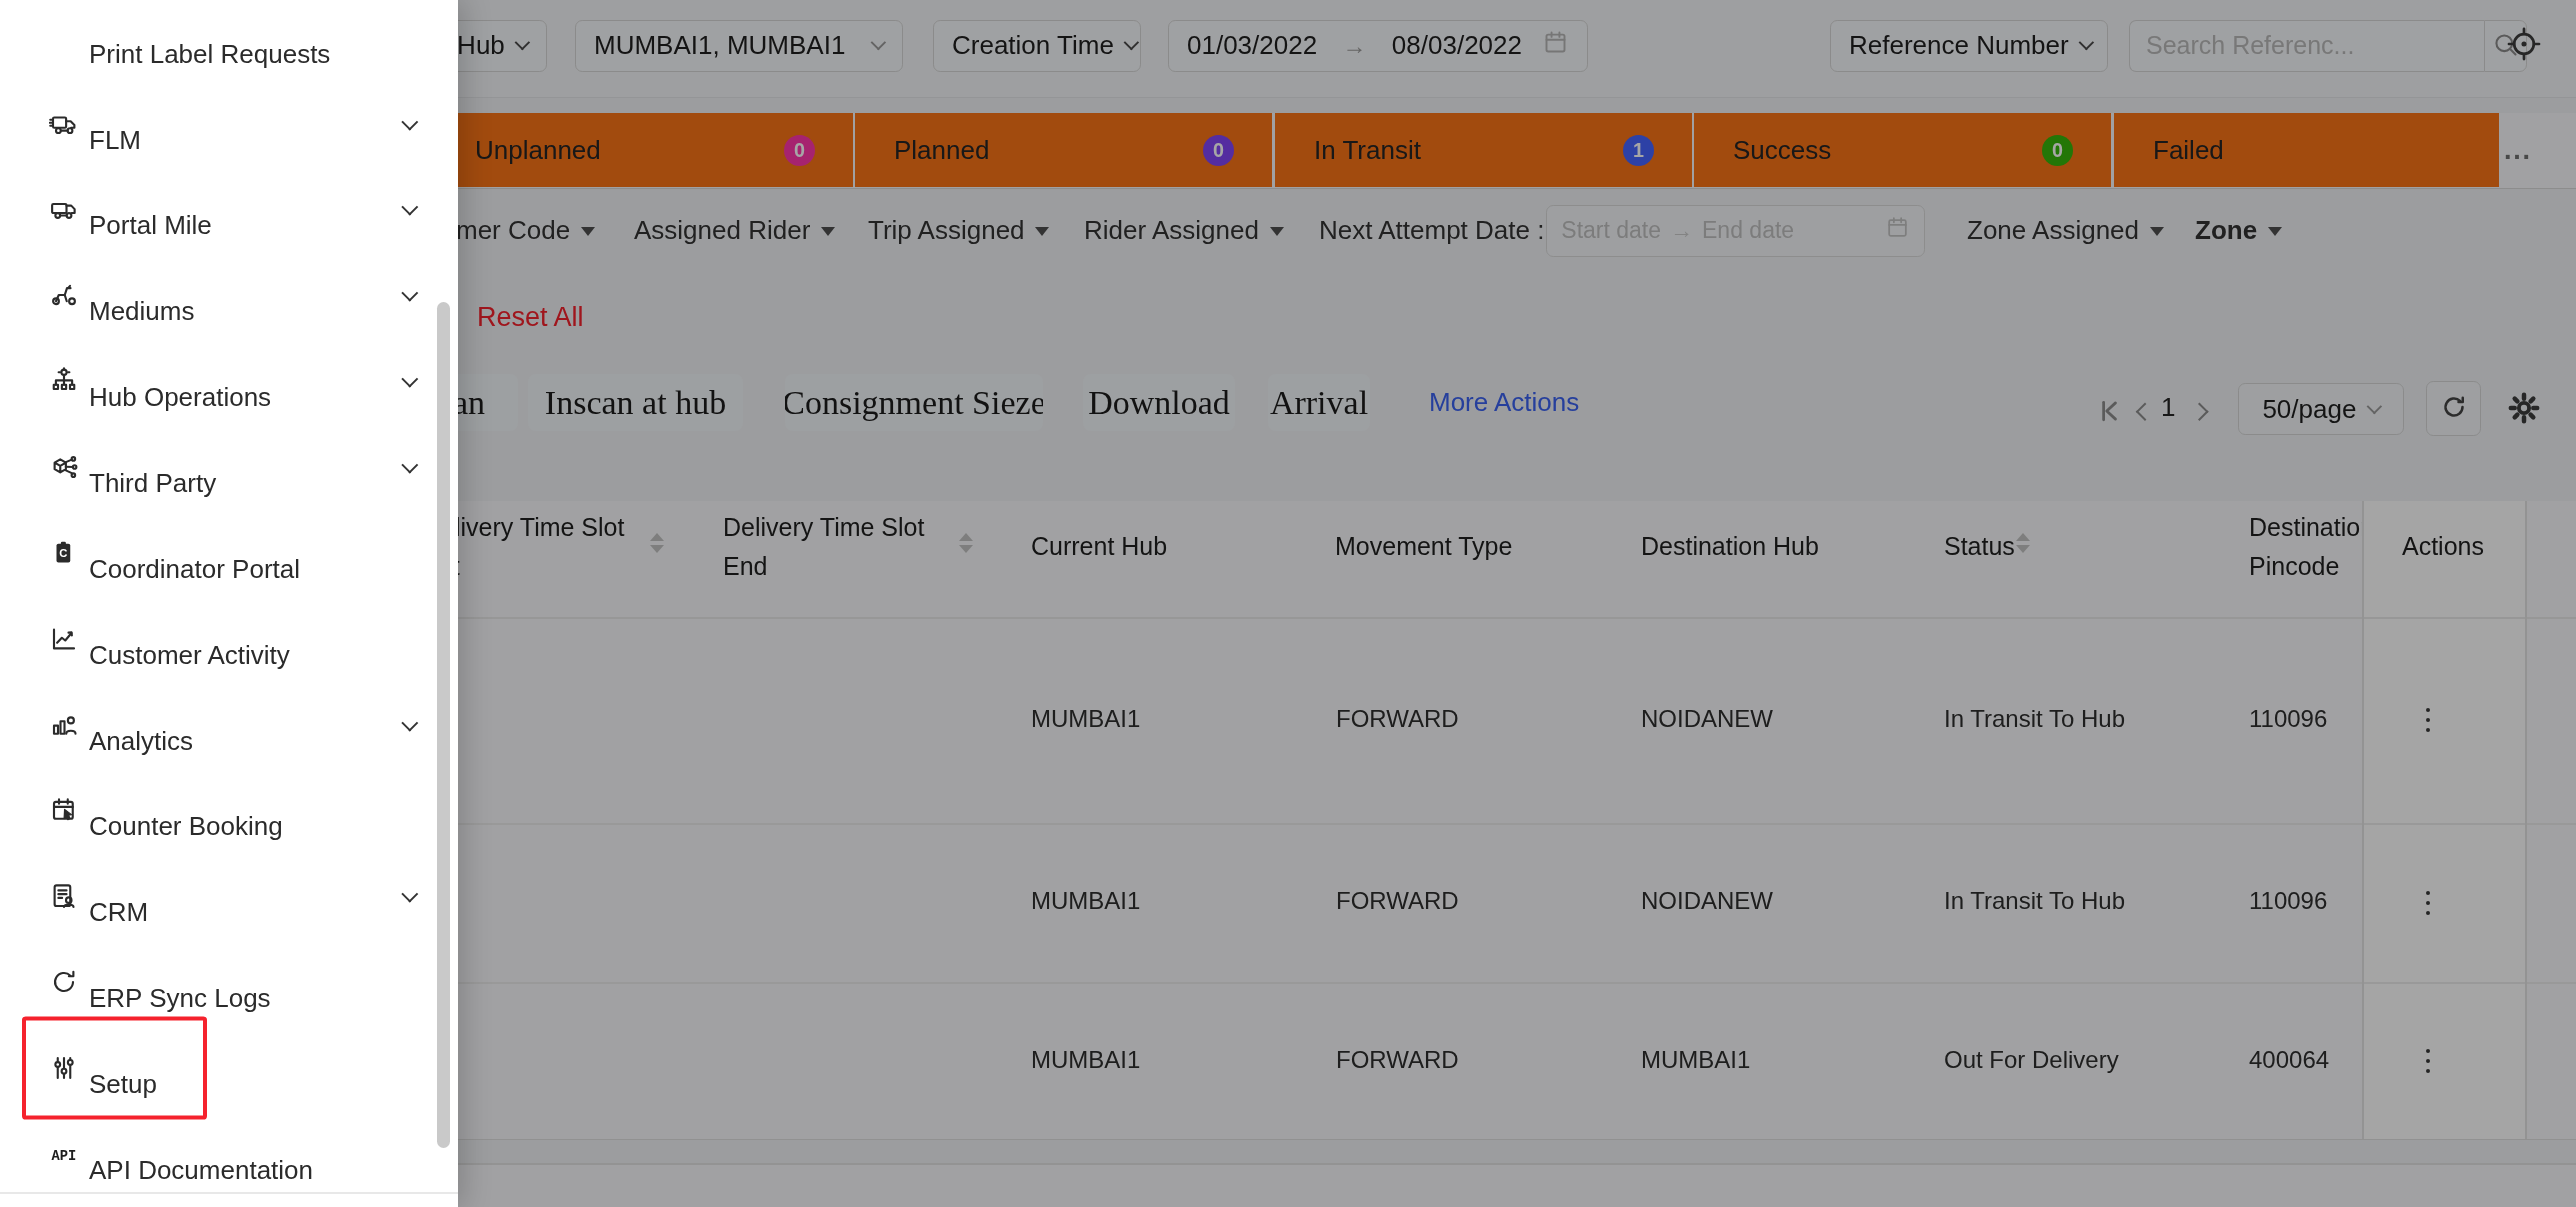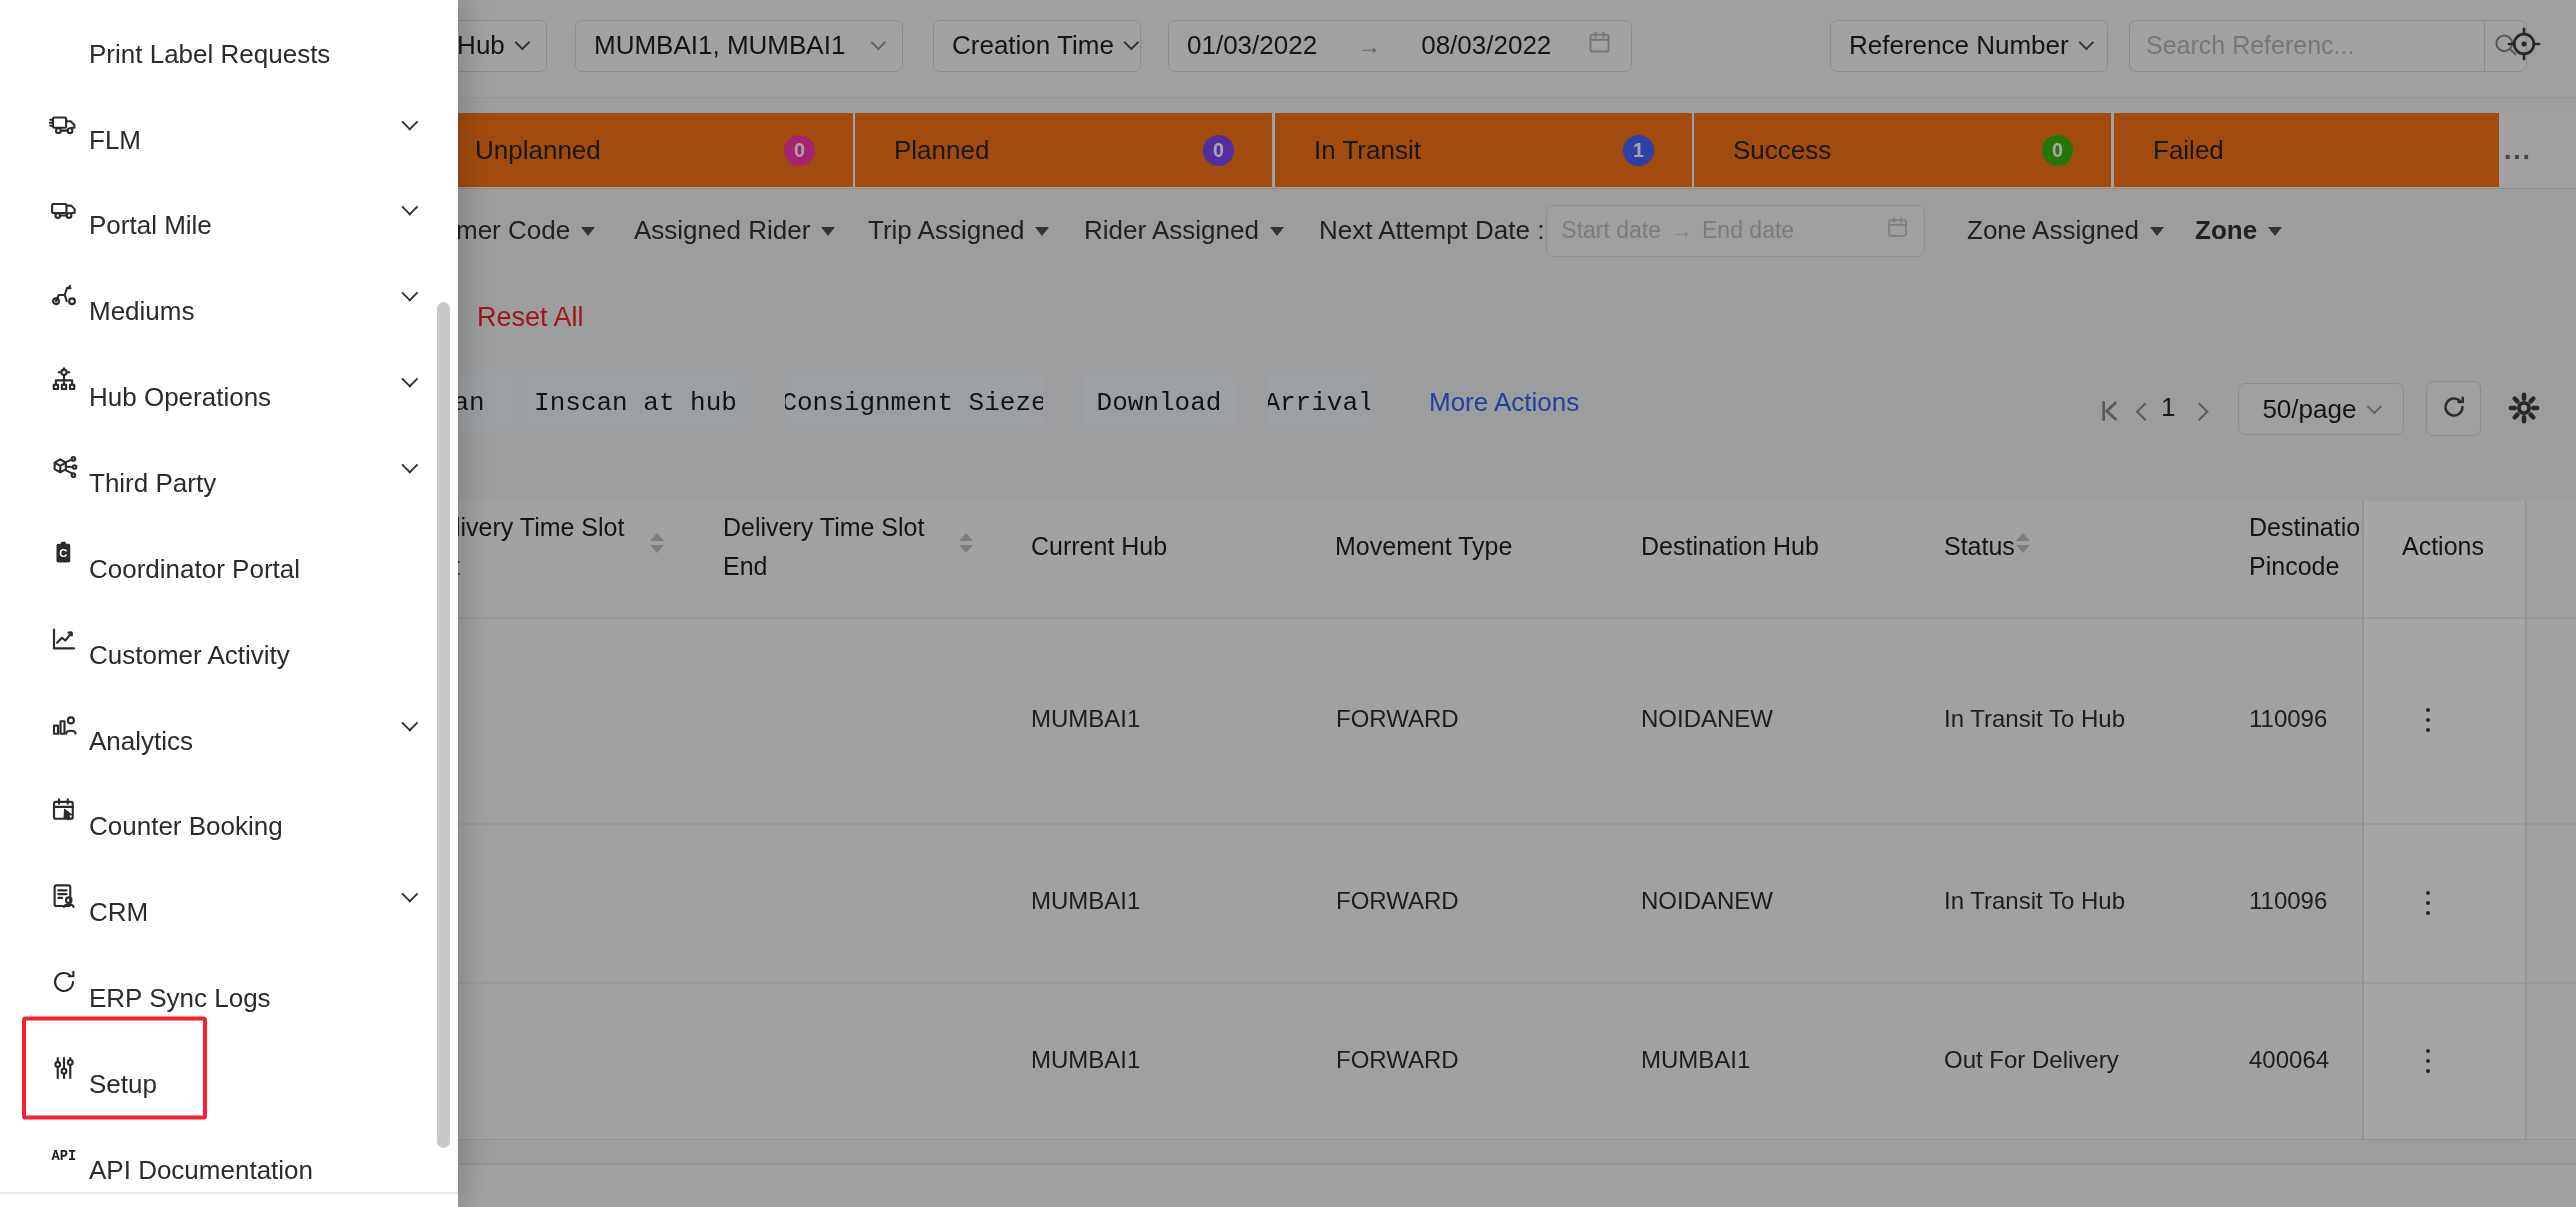--- a/index.html
+++ b/index.html
@@ -50,22 +50,22 @@
   .dateinput{position:absolute;left:1546px;top:12.5px;width:379px;height:52px;border:1.8px solid #d9d9d9;
          border-radius:7.2px;display:flex;align-items:center;padding:0 14.3px;gap:9px;font-size:23px;color:#bfbfbf;
          background:#f3f5f8;}
   .dateinput .cal{margin-left:auto;}
 
   .resetall{position:absolute;left:477px;top:302px;font-size:27px;color:#f5222d;cursor:pointer;}
 
   
   .btnrow{position:absolute;left:0;top:374px;width:2576px;height:57px;}
   .abtn{position:absolute;top:0;height:57px;border:none;border-radius:8px;background:#f2f6f9;
-        font-size:26px;color:#1c1c1c;display:flex;align-items:center;justify-content:center;
-        font-family:Liberation Mono, monospace;white-space:nowrap;overflow:hidden;}
+        font-size:34px;color:#1c1c1c;display:flex;align-items:center;justify-content:center;
+        font-family:Liberation Serif, serif;white-space:nowrap;overflow:hidden;}
   .moreactions{position:absolute;left:1429px;top:12.5px;font-size:26px;color:#3b62f0;cursor:pointer;}
 
   
   .pag{position:absolute;left:0;top:376px;width:2576px;height:72px;}
   .pag .pchev{width:13.4px;height:13.4px;border-right:2.7px solid #8c8c8c;border-bottom:2.7px solid #8c8c8c;
         display:inline-block;position:absolute;top:29px;}
   .pag .prev{left:2138px;transform:rotate(135deg);}
   .pag .next{left:2193px;transform:rotate(-45deg);}
   .pagenum{position:absolute;left:2161px;top:16px;font-size:26px;color:#262626;}
   .pagesize{position:absolute;left:2238px;top:7.2px;width:166px;height:52px;border:1.8px solid #d6d6d6;
@@ -129,21 +129,21 @@
         <span class="chev"></span>
       </div>
       <div class="ctrl" style="left:575px;width:328px;justify-content:space-between;">
         <span>MUMBAI1, MUMBAI1</span>
         <span class="chev grey"></span>
       </div>
       <div class="ctrl" style="left:933px;width:208px;justify-content:space-between;">
         <span>Creation Time</span>
         <span class="chev"></span>
       </div>
-      <div class="ctrl" style="left:1168px;width:464px;justify-content:space-between;">
+      <div class="ctrl" style="left:1168px;width:420px;justify-content:space-between;">
         <span>01/03/2022</span>
         <span class="arrow-glyph">→</span>
         <span>08/03/2022</span>
         <span class="icon-slot"><svg width="27" height="27" viewBox="0 0 24 24" fill="none" stroke="#b5b5b5" stroke-width="1.7" stroke-linecap="round" stroke-linejoin="round" style="color:#b5b5b5">
               <rect x="4" y="5" width="16" height="15" rx="1.5"></rect>
               <path d="M4 9.5h16M8.5 3v4M15.5 3v4"></path>
             </svg></span>
       </div>
       <div class="ctrl" style="left:1830px;width:278px;justify-content:space-between;">
         <span>Reference Number</span>

